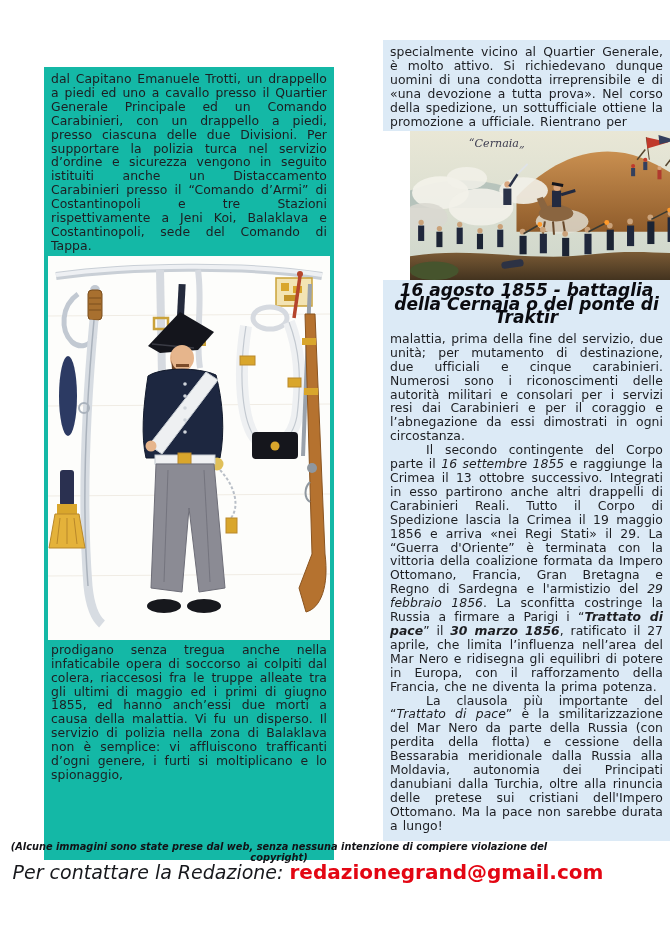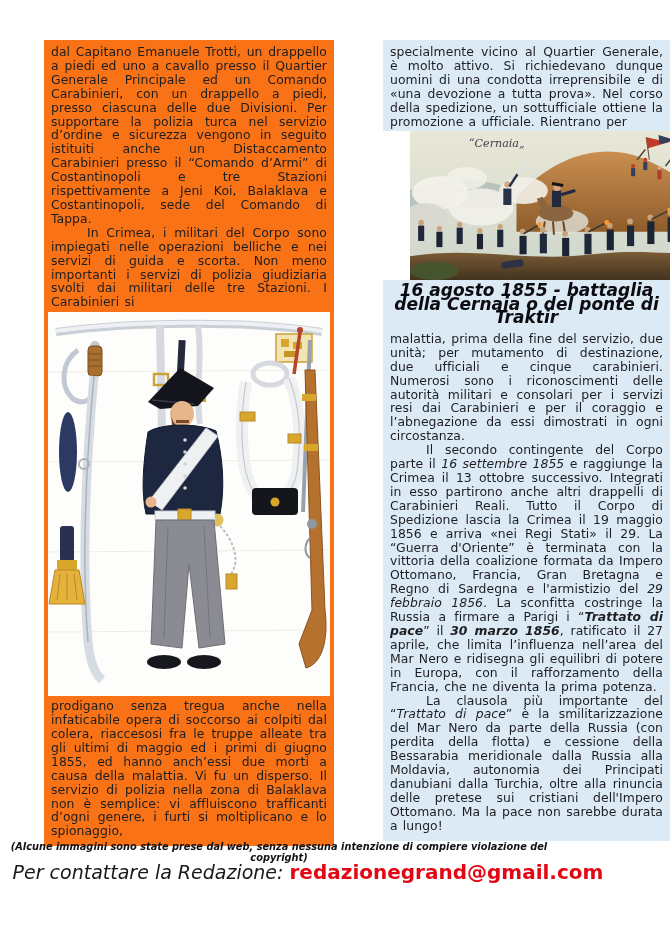--- a/index.html
+++ b/index.html
@@ -22,24 +22,23 @@
     font-size:9.8px;font-weight:bold;font-style:italic;color:#121216;}
   .contact{position:absolute;top:860px;left:0;width:616px;text-align:center;
     font-size:19px;font-style:italic;color:#17181c;}
   .contact .email{font-style:normal;font-weight:bold;font-size:20px;}
   .issue{position:absolute;top:958px;left:0;width:554px;text-align:center;font-size:12px;color:#1d1e22;}
   .issue .brand{font-family:"DejaVu Serif","Liberation Serif",serif;font-weight:bold;font-style:italic;}
 </style>
 </head>
 <body>
 
-<div class="col col-left" style="background: #f97316;">
+<div class="col col-left" style="background: #14b8a6; margin-top: 27px;">
   <div class="text-block">
       <p class="para"><span>dal Capitano Emanuele Trotti, un drappello a piedi ed uno a cavallo presso il Quartier Generale Principale ed un Comando Carabinieri, con un drappello a piedi, presso ciascuna delle due Divisioni. Per supportare la polizia turca nel servizio d’ordine e sicurezza vengono in seguito istituiti anche un Distaccamento Carabinieri presso il “Comando d’Armi” di Costantinopoli e tre Stazioni rispettivamente a Jeni Koi, Balaklava e Costantinopoli, sede del Comando di Tappa.</span></p>
-      <p class="para indent"><span>In Crimea, i militari del Corpo sono impiegati nelle operazioni belliche e nei servizi di guida e scorta. Non meno importanti i servizi di polizia giudiziaria svolti dai militari delle tre Stazioni. I Carabinieri si</span></p>
     </div>
 
   <div class="figure fig-soldier">
     <svg viewBox="0 0 282 384" preserveAspectRatio="none">
       <rect width="282" height="384" fill="#fdfdfb"></rect>
       <g stroke="#f0ece4" stroke-width="1">
         <line x1="0" y1="60" x2="282" y2="58"></line>
           <line x1="0" y1="150" x2="282" y2="148"></line>
         <line x1="0" y1="240" x2="282" y2="238"></line>
           <line x1="0" y1="320" x2="282" y2="318"></line>

